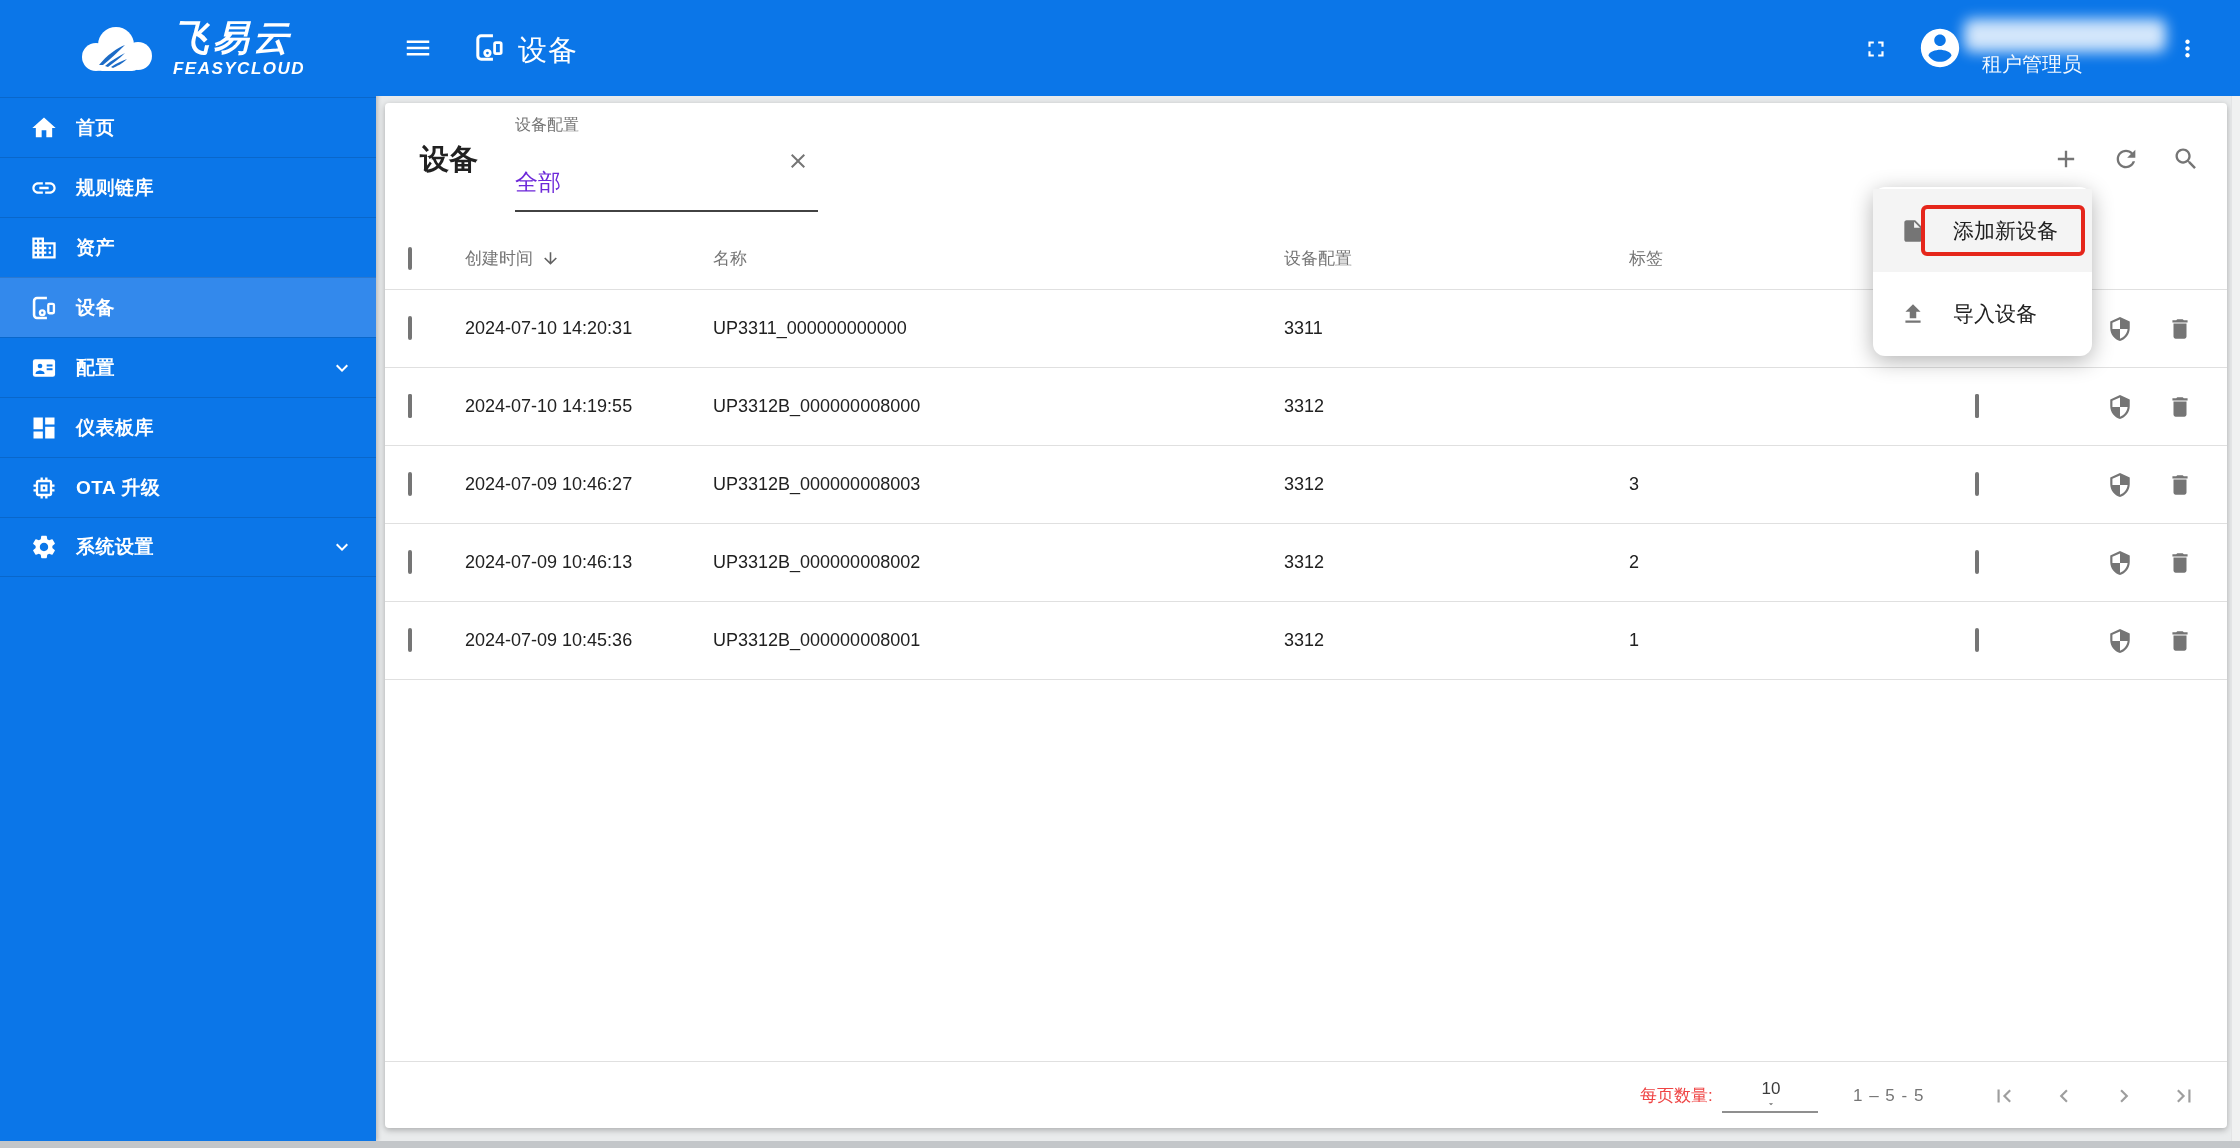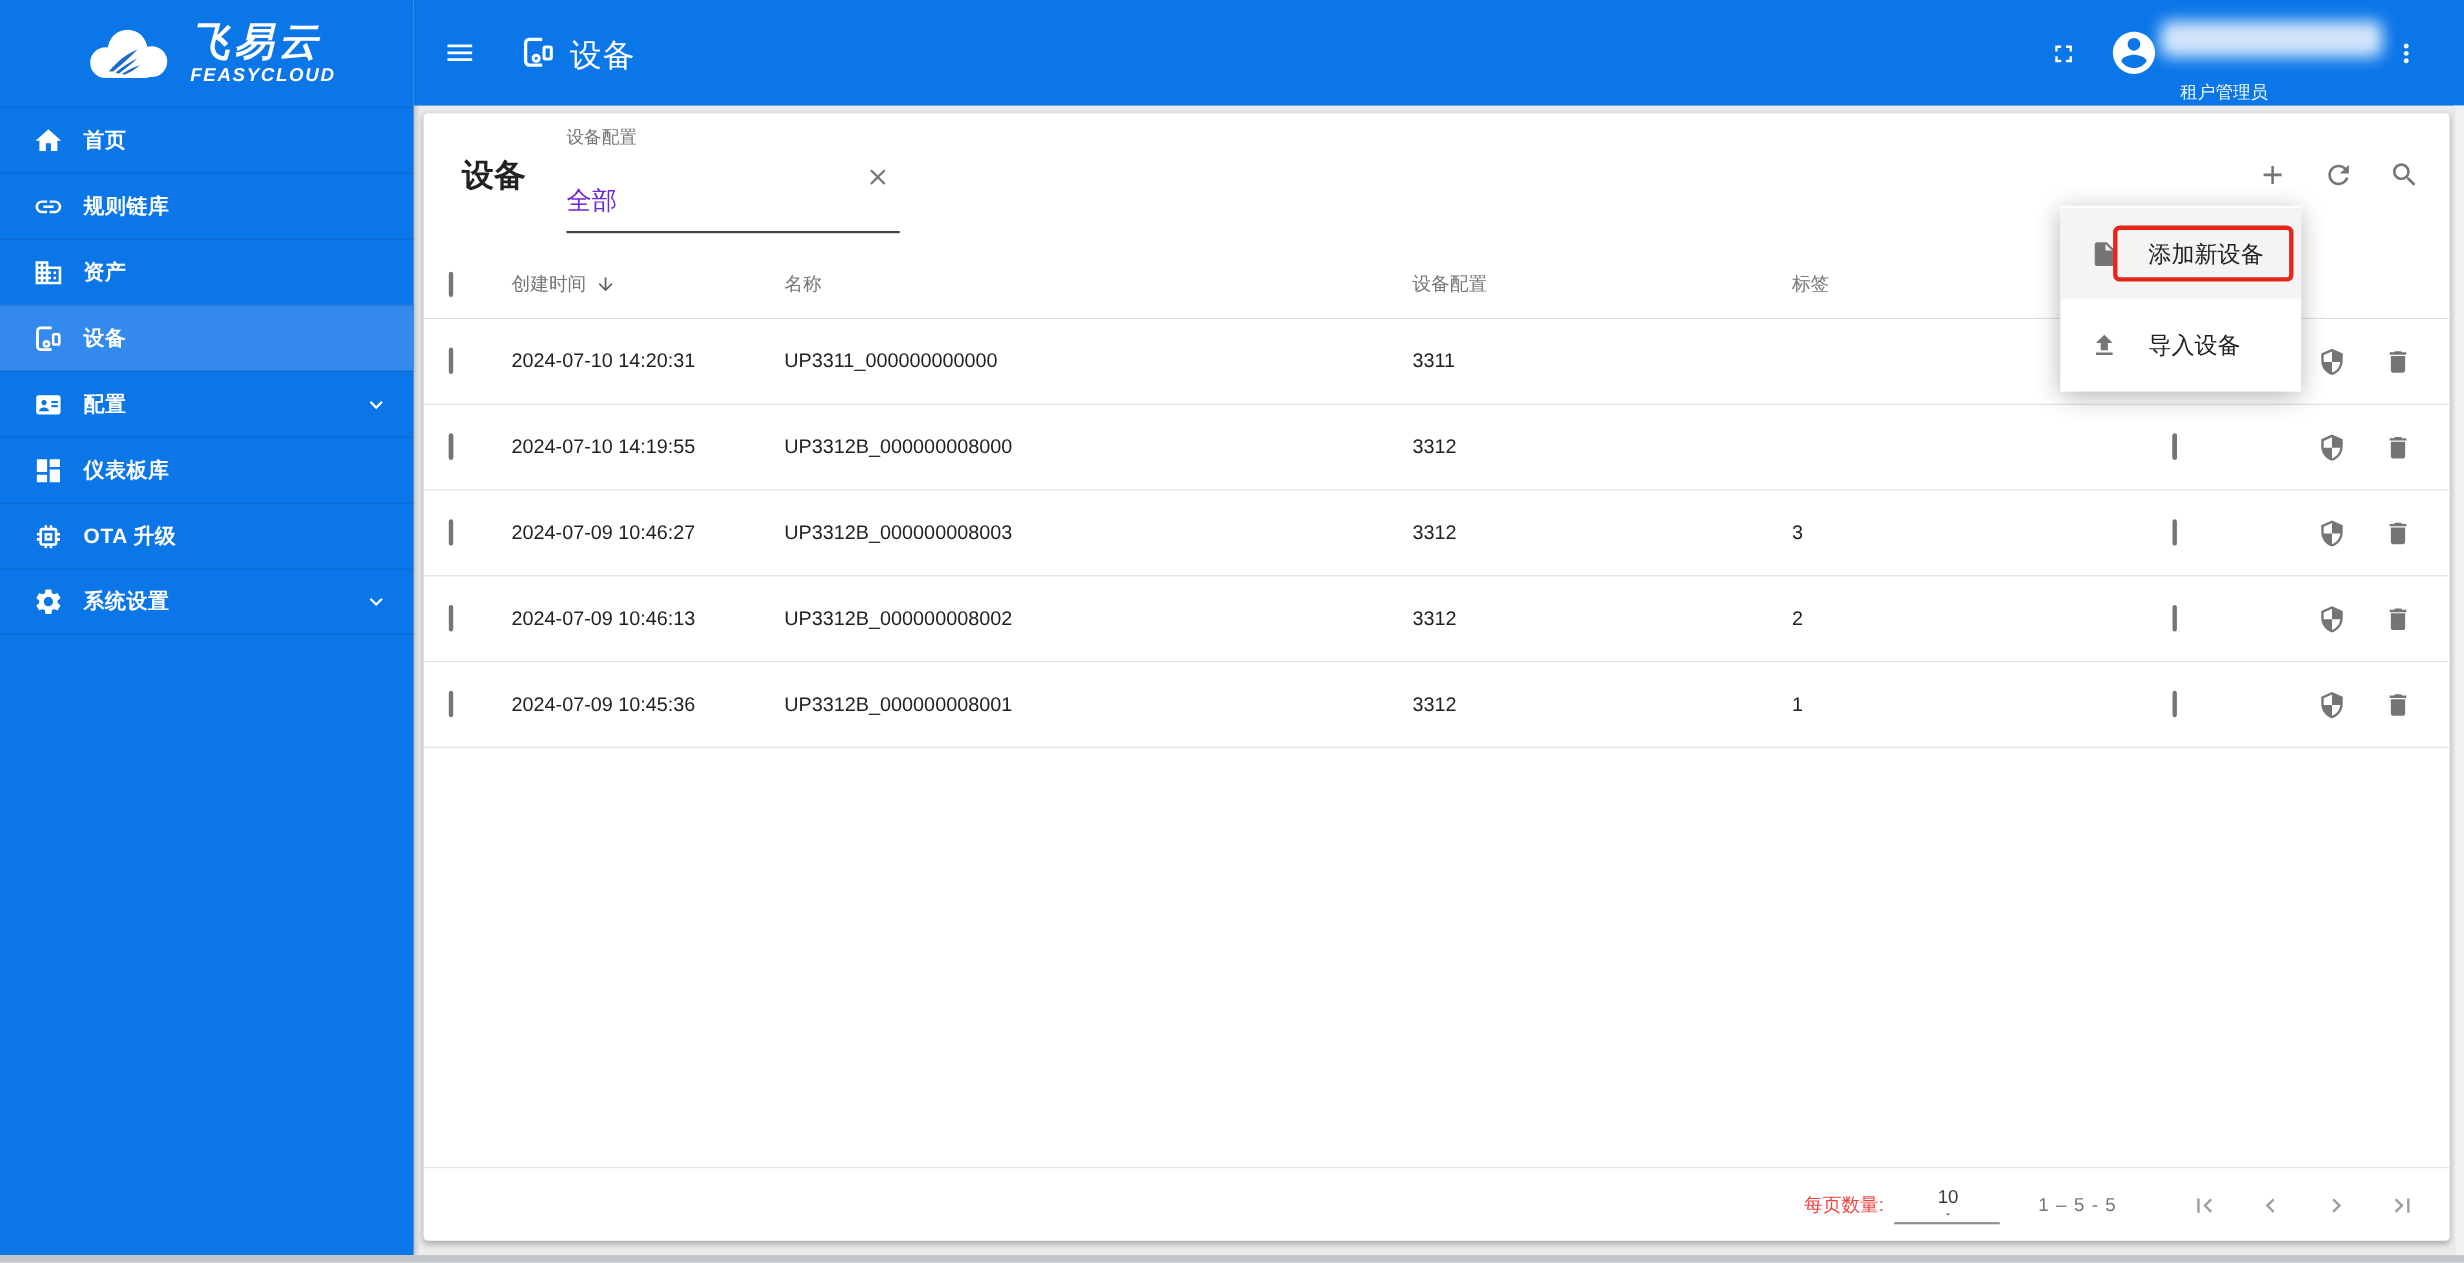--- a/index.html
+++ b/index.html
@@ -18,21 +18,21 @@
   .nav-item.active { background:#3389ec; }
   .nav-icon { width:28px; height:28px; margin-right:18px; flex:0 0 auto; }
   .nav-label { flex:1; font-size:19px; font-weight:600; letter-spacing:.5px; }
   .nav-chevron { width:24px; height:24px; }
 
   
   .topbar { position:absolute; left:376px; top:0; width:1864px; height:96px; background:#0b76e8; color:#fff; }
   .tb-abs { position:absolute; }
   .tb-title { font-size:29px; font-weight:500; letter-spacing:1px; }
   .user-blur { background:rgba(255,255,255,.82); border-radius:8px; filter:blur(7px); }
-  .user-role { font-size:16px; color:rgba(255,255,255,.95);margin-top:23px; }
+  .user-role { font-size:20px; color:rgba(255,255,255,.95); }
   .icon-btn { cursor:pointer; }
 
   
   .vscroll { position:absolute; right:0; top:96px; width:9px; height:1045px; background:#f0f1f1; border-left:1px solid #e3e4e5; }
   .hscroll { position:absolute; left:0; bottom:0; width:2240px; height:7px; background:#c3c6c9; }
   .card { position:absolute; left:385px; top:103px; width:1842px; height:1025px; background:#fff; border-radius:4px; box-shadow:0 2px 6px rgba(0,0,0,.28); }
 
   .page-title { position:absolute; left:35px; top:37px; font-size:29px; color:#212121; }
   .filter { position:absolute; left:130px; top:12px; width:303px; }
   .filter-label { font-size:16px; color:#757575; }
@@ -59,21 +59,21 @@
   
   .pager { position:absolute; left:0; bottom:0; width:100%; height:67px; border-top:1px solid #e0e0e0; font-size:17px; }
   .pg-abs { position:absolute; top:0; height:67px; display:flex; align-items:center; }
   .pg-label { color:#ef4444; }
   .pg-select { border-bottom:2px solid #8f8f8f; width:96px; height:34px; display:flex; align-items:center; justify-content:space-between; padding:0 4px 2px 6px; color:#3c3c3c; cursor:pointer;flex-direction:column; }
   .pg-select svg { width:22px; height:22px; color:#757575; }
   .pg-range { color:#757575; letter-spacing:1px; }
   .pg-nav { width:26px; height:26px; color:#9e9e9e; cursor:pointer; }
 
   
-  .menu { position:absolute; left:1873px; top:187px; width:219px; height:169px; background:#fff; border-radius:0; box-shadow:0 5px 22px rgba(0,0,0,.3); z-index:20; padding-top:2px; }
+  .menu { position:absolute; left:1873px; top:187px; width:219px; height:169px; background:#fff; border-radius:12px; box-shadow:0 5px 22px rgba(0,0,0,.3); z-index:20; padding-top:2px; }
   .menu-item { height:83px; display:flex; align-items:center; padding-left:27px; cursor:pointer; }
   .menu-item.hover { background:#f4f4f4; }
   .menu-icon { width:26px; height:26px; color:#757575; margin-right:27px; flex:0 0 auto; }
   .menu-label { font-size:21px; color:#212121; }
   .red-box { position:absolute; left:48px; top:18px; width:164px; height:51px; border:4px solid #e5261b; border-radius:6px; z-index:25; pointer-events:none; }
 </style>
 </head>
 <body>
 
 <svg width="0" height="0" style="position:absolute">

